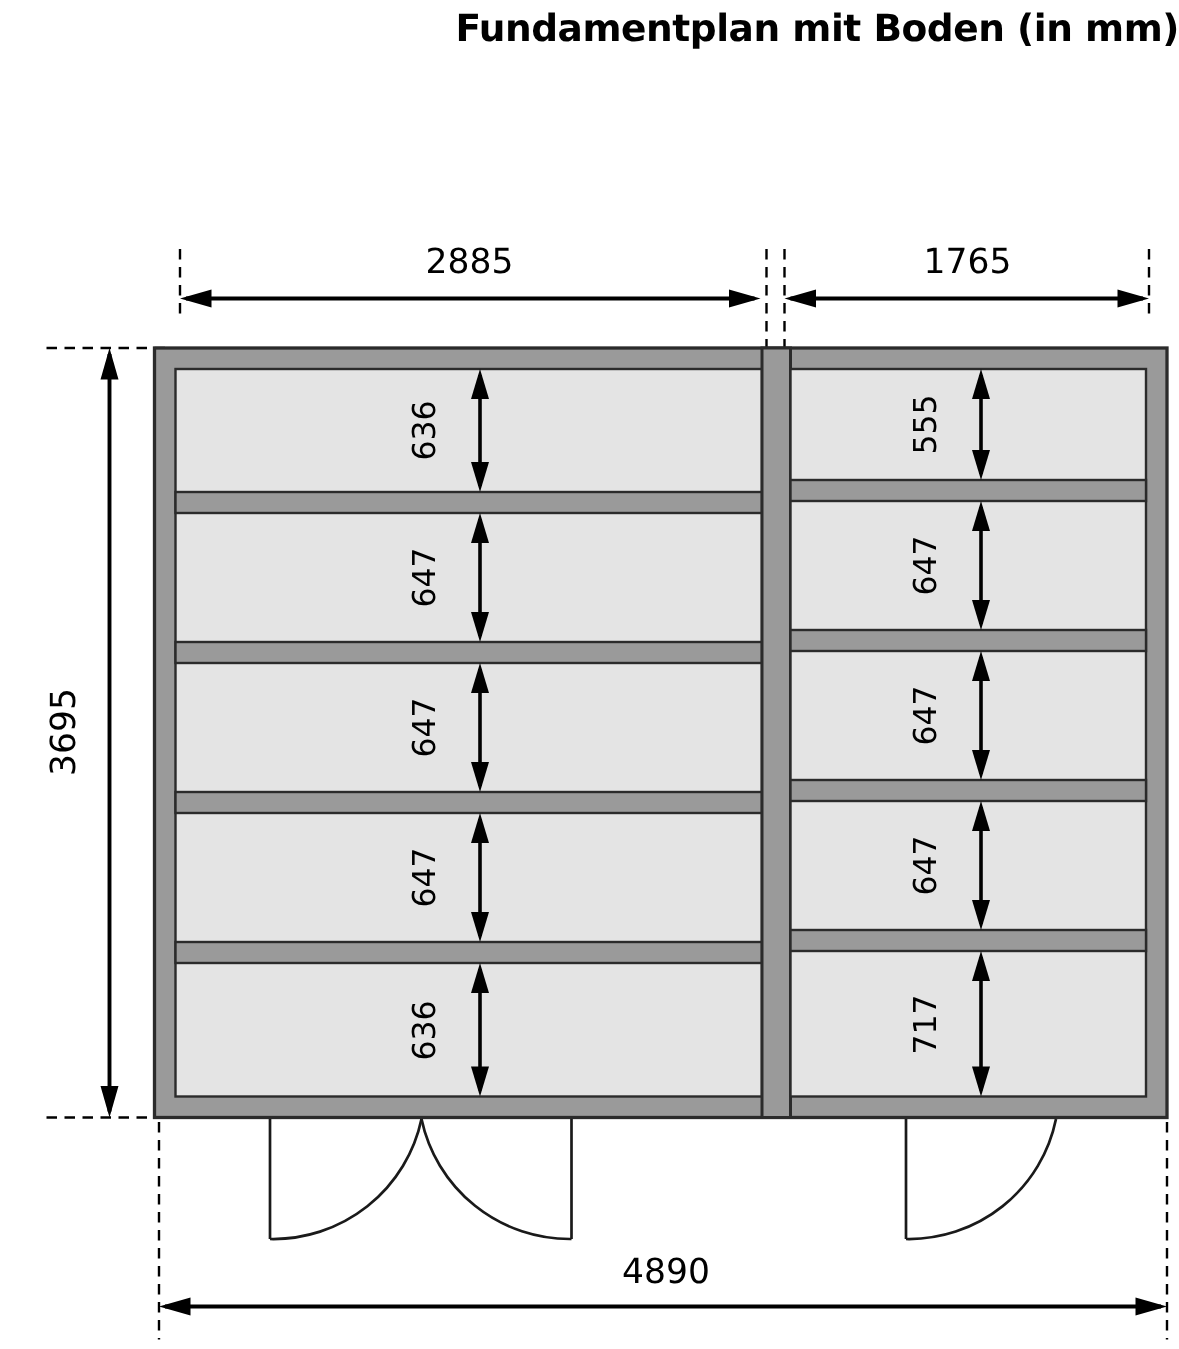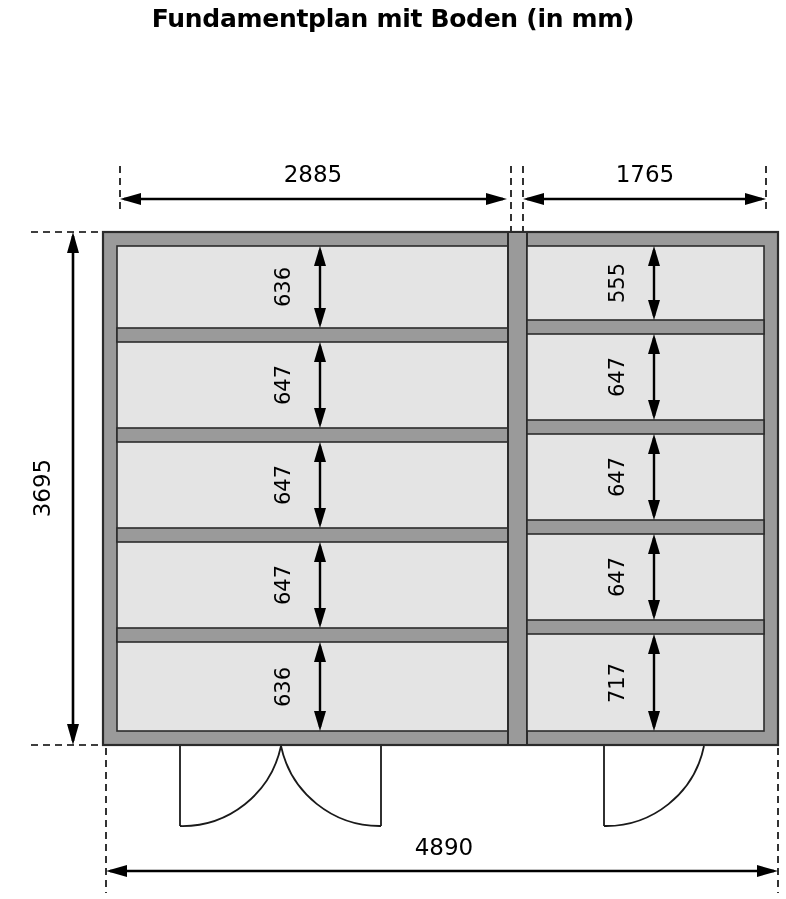--- a/index.html
+++ b/index.html
@@ -13,21 +13,21 @@
     height: 899px;
     font-family: "DejaVu Sans", "Liberation Sans", sans-serif;
     overflow: hidden;
     position: relative;
   }
   #plan-title {
     position: absolute;
     left: 0;
     top: 0;
     width: 786px;
-    text-align: center;
+    text-align: right;
     font-family: "DejaVu Sans", "Liberation Sans", sans-serif;
     font-weight: bold;
     font-size: 25px;
     letter-spacing: -0.3px;
     color: #000000;
     padding-top: 4px;
     box-sizing: border-box;
   }
   #drawing {
     position: absolute;

